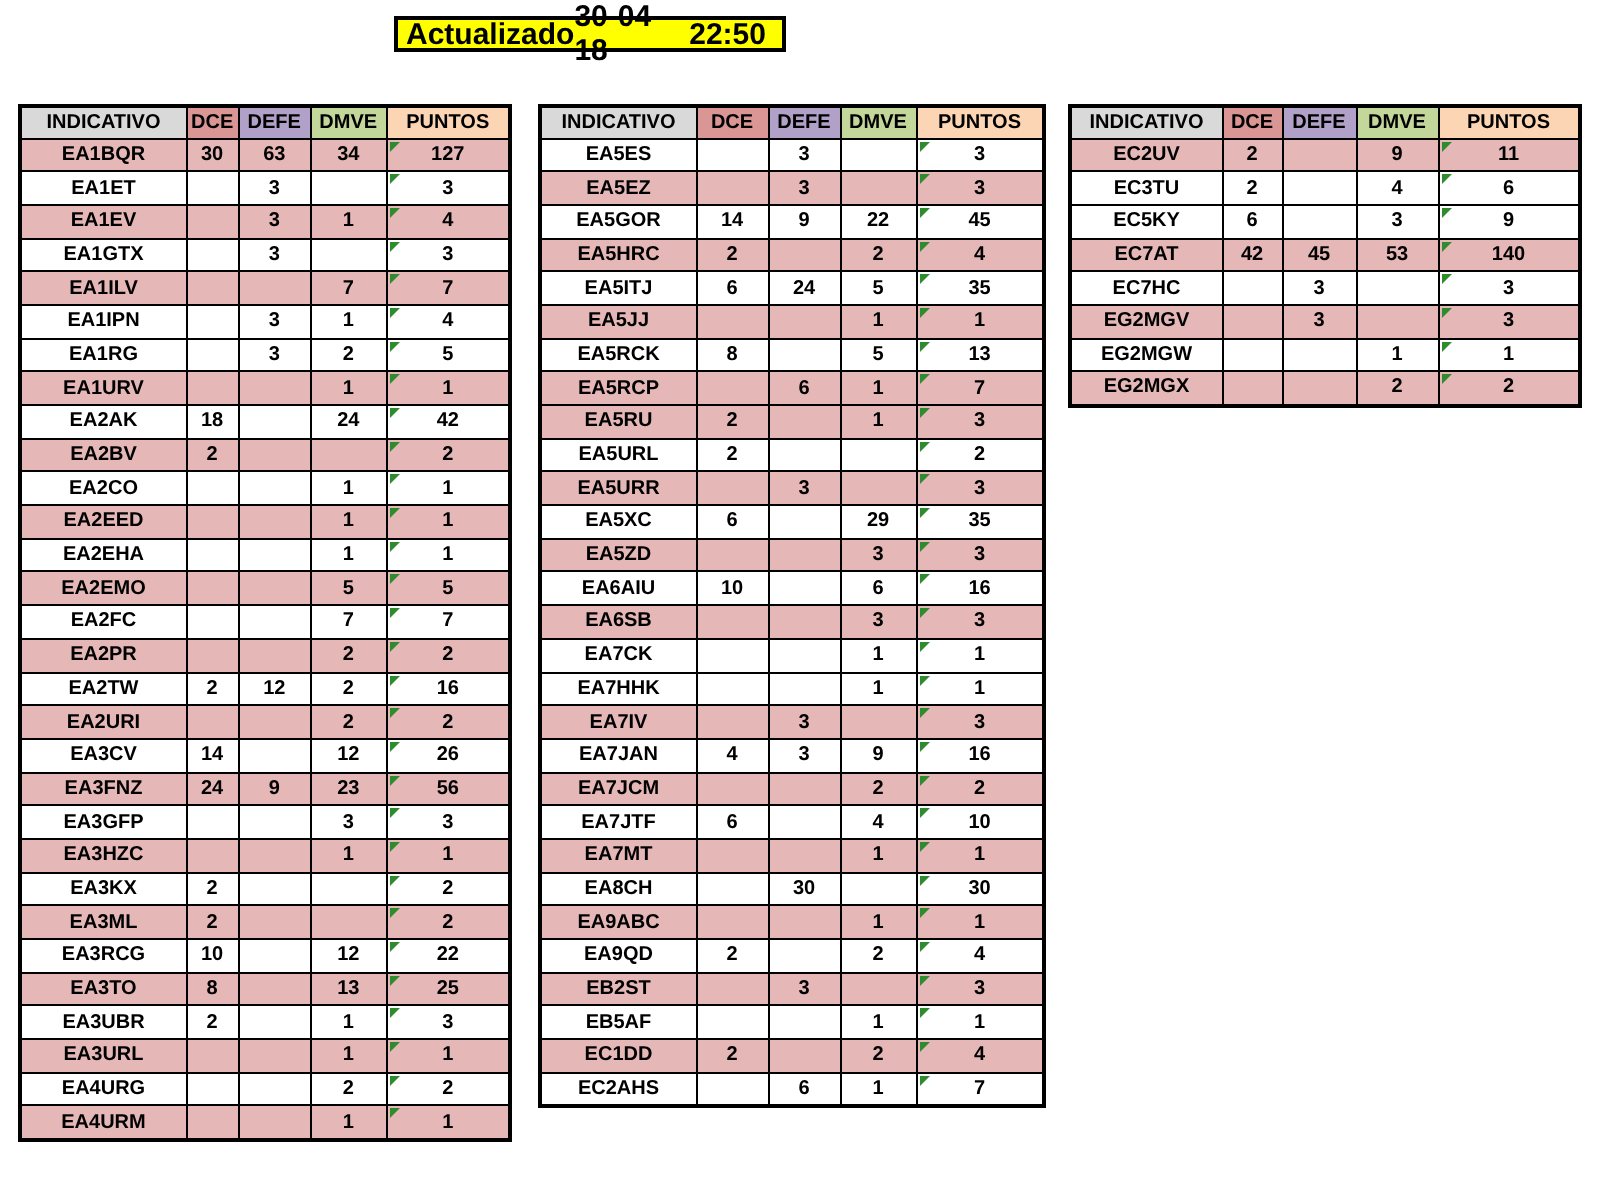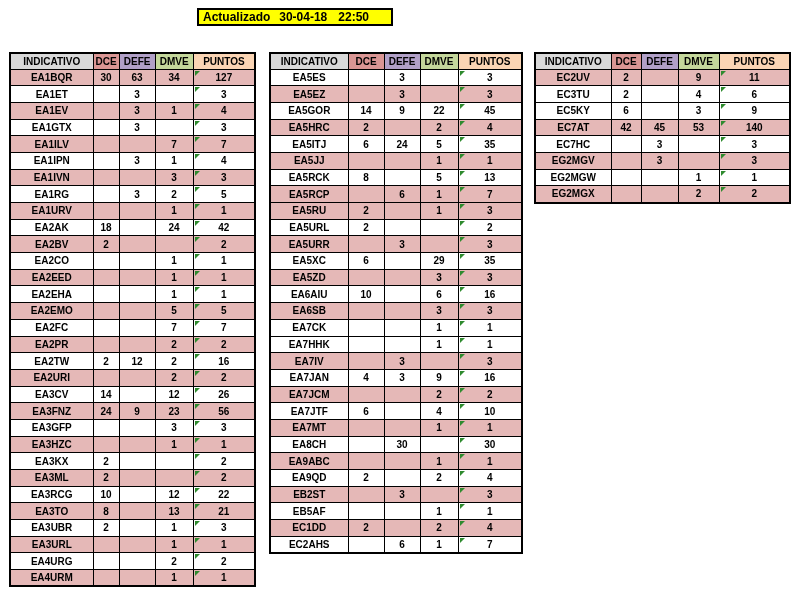--- a/index.html
+++ b/index.html
@@ -22,27 +22,27 @@
     position: absolute;
     left: 197px;
     top: 8px;
     width: 196px;
     height: 18px;
     box-sizing: border-box;
     background: var(--title-bg, #FFFF00);
     border: 2px solid var(--border, #000);
     display: flex;
     align-items: center;
-    font-size: 12px;
+    font-size: 15px;
     font-weight: bold;
     color: #000;
   }
   .title-bar .label { padding-left: 4px; }
   .title-bar .date  { margin-left: auto; }
-  .title-bar .time  { margin-left: 11px; padding-right: 22px; }
+  .title-bar .time  { margin-left: 11px; padding-right: 8px; }
 
   
   .tbl {
     position: absolute;
     top: 52px;
     border-collapse: collapse;
     table-layout: fixed;
     border: 2px solid var(--border, #000);
     font-size: 10px;
     font-weight: bold;
@@ -140,27 +140,20 @@
           <td class="col-dmve">7</td>
           <td class="col-puntos">7</td>
         </tr>
         <tr>
           <td class="col-indicativo">EA1IPN</td>
           <td class="col-dce"></td>
           <td class="col-defe">3</td>
           <td class="col-dmve">1</td>
           <td class="col-puntos">4</td>
         </tr>
-        <tr class="band">
-          <td class="col-indicativo">EA1IVN</td>
-          <td class="col-dce"></td>
-          <td class="col-defe"></td>
-          <td class="col-dmve">3</td>
-          <td class="col-puntos">3</td>
-        </tr>
         <tr>
           <td class="col-indicativo">EA1RG</td>
           <td class="col-dce"></td>
           <td class="col-defe">3</td>
           <td class="col-dmve">2</td>
           <td class="col-puntos">5</td>
         </tr>
         <tr class="band">
           <td class="col-indicativo">EA1URV</td>
           <td class="col-dce"></td>
@@ -285,21 +278,21 @@
           <td class="col-dce">10</td>
           <td class="col-defe"></td>
           <td class="col-dmve">12</td>
           <td class="col-puntos">22</td>
         </tr>
         <tr class="band">
           <td class="col-indicativo">EA3TO</td>
           <td class="col-dce">8</td>
           <td class="col-defe"></td>
           <td class="col-dmve">13</td>
-          <td class="col-puntos">21</td>
+          <td class="col-puntos">25</td>
         </tr>
         <tr>
           <td class="col-indicativo">EA3UBR</td>
           <td class="col-dce">2</td>
           <td class="col-defe"></td>
           <td class="col-dmve">1</td>
           <td class="col-puntos">3</td>
         </tr>
         <tr class="band">
           <td class="col-indicativo">EA3URL</td>

